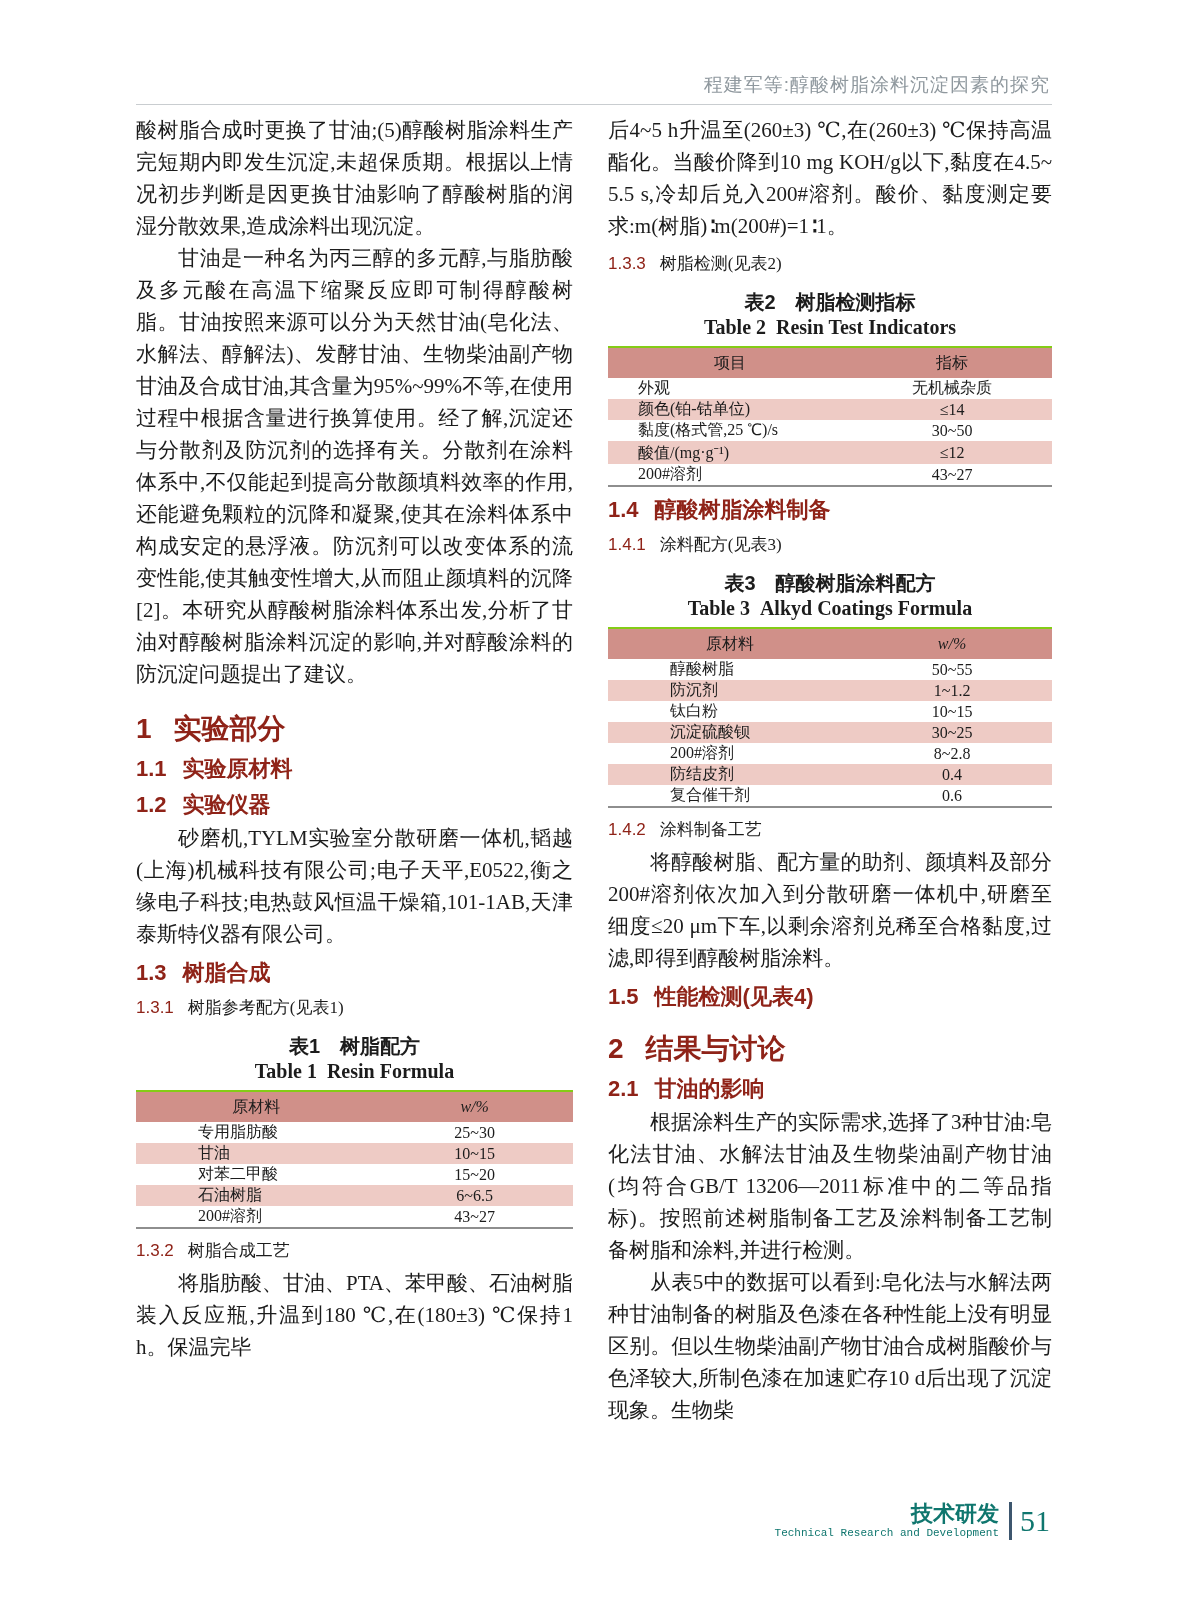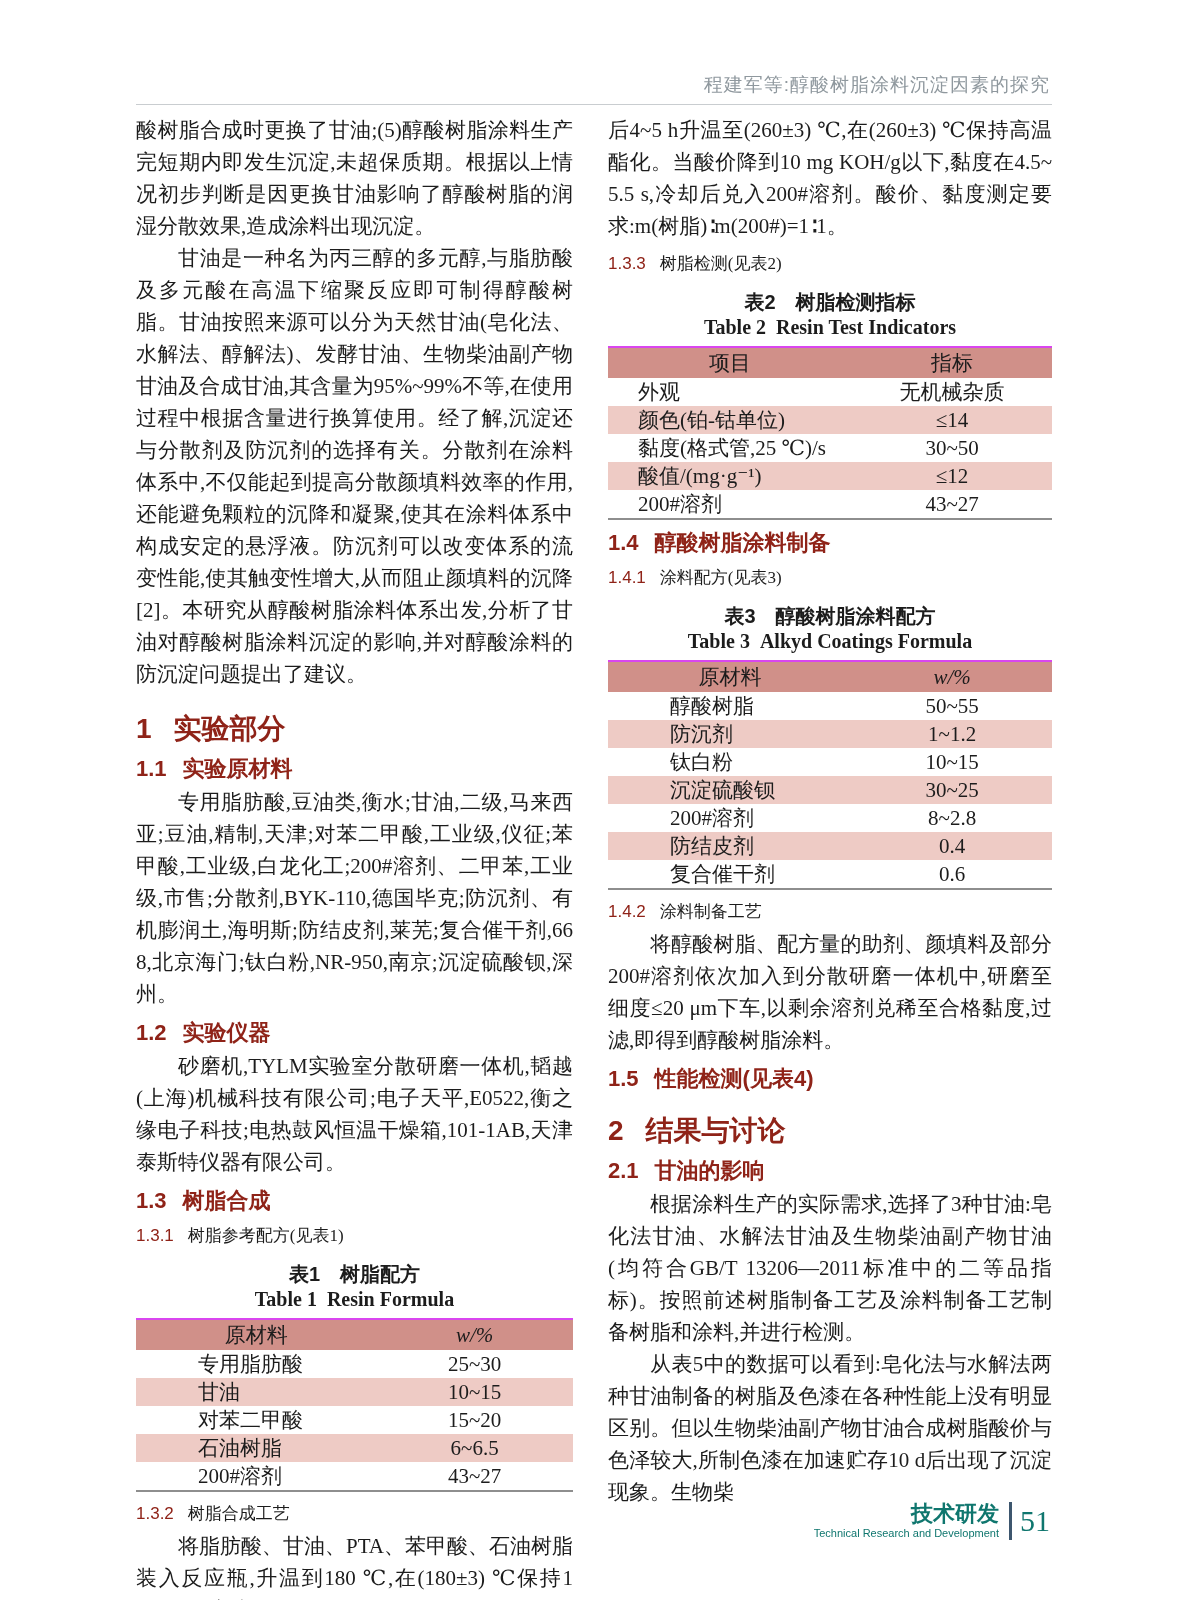--- a/index.html
+++ b/index.html
@@ -25,33 +25,33 @@
   .h2{font-family:"Liberation Sans","DejaVu Sans",sans-serif;font-size:22px;line-height:26px;
       color:#8f2318;font-weight:bold;margin:10px 0 4px;}
   .h2 .num{margin-right:16px;}
   .h3{font-size:17px;line-height:26px;margin:9px 0 3px;font-weight:normal;}
   .h3 .num{font-family:"Liberation Sans","DejaVu Sans",sans-serif;color:#8f2318;margin-right:14px;}
   .h3 .t{color:#1c1c1c;}
   .caption{text-align:center;margin-top:13px;margin-bottom:2px;}
   .cap-zh{font-family:"Liberation Sans","DejaVu Sans",sans-serif;font-size:20px;font-weight:bold;line-height:25px;}
   .cap-en{font-family:"Liberation Serif","DejaVu Serif",serif;font-size:20px;font-weight:bold;line-height:25px;}
   table.data{width:100%;border-collapse:collapse;margin:6px 0 4px;
-    border-top:2px solid #d946ef;border-bottom:2px solid #8e8e8e;font-size:21px;}
+    border-top:2px solid #84cc16;border-bottom:2px solid #8e8e8e;font-size:16px;font-family:Liberation Serif, serif;}
   table.data thead th{background:#d09089;font-weight:normal;height:30px;text-align:center;padding:0;}
   table.data thead th:first-child{width:55%;}
   table.data.var-col thead th:nth-child(2){font-style:italic;}
   table.data tbody td{height:16px;padding:0;}
   table.data tbody tr:nth-child(even){background:#eecbc5;}
   table.data tbody td:first-child{text-align:left;padding-left:62px;}
   table.data.pad-sm tbody td:first-child{padding-left:30px;}
   table.data tbody td:nth-child(2){text-align:center;}
   .footer{position:absolute;top:1502px;right:137px;display:flex;align-items:center;color:#0f766e;}
   .footer-text{text-align:right;}
   .footer-zh{font-family:"Liberation Sans","DejaVu Sans",sans-serif;font-size:22px;font-weight:bold;line-height:24px;}
-  .footer-en{font-family:Liberation Sans, sans-serif;font-size:11px;line-height:14px;}
+  .footer-en{font-family:Liberation Mono, monospace;font-size:11px;line-height:14px;}
   .footer-bar{width:3px;height:38px;background:#3d566e;margin:0 8px 0 10px;flex:none;}
   .footer-num{font-family:"Liberation Serif","DejaVu Serif",serif;font-size:30px;line-height:34px;}
 </style>
 </head>
 <body>
 
 <div class="running-head">程建军等:醇酸树脂涂料沉淀因素的探究</div>
 <div class="head-rule"></div>
 
 <div class="content">
@@ -60,21 +60,20 @@
     <p class="body">酸树脂合成时更换了甘油;(5)醇酸树脂涂料生产完短期内即发生沉淀,未超保质期。根据以上情况初步判断是因更换甘油影响了醇酸树脂的润湿分散效果,造成涂料出现沉淀。</p>
     <p class="body indent">甘油是一种名为丙三醇的多元醇,与脂肪酸及多元酸在高温下缩聚反应即可制得醇酸树脂。甘油按照来源可以分为天然甘油(皂化法、水解法、醇解法)、发酵甘油、生物柴油副产物甘油及合成甘油,其含量为95%~99%不等,在使用过程中根据含量进行换算使用。经了解,沉淀还与分散剂及防沉剂的选择有关。分散剂在涂料体系中,不仅能起到提高分散颜填料效率的作用,还能避免颗粒的沉降和凝聚,使其在涂料体系中构成安定的悬浮液。防沉剂可以改变体系的流变性能,使其触变性增大,从而阻止颜填料的沉降[2]。本研究从醇酸树脂涂料体系出发,分析了甘油对醇酸树脂涂料沉淀的影响,并对醇酸涂料的防沉淀问题提出了建议。</p>
 
     <div class="h1">
       <span class="num">1</span><span>实验部分</span>
     </div>
 
     <div class="h2">
       <span class="num">1.1</span><span>实验原材料</span>
     </div>
-    <p class="body indent">专用脂肪酸,豆油类,衡水;甘油,二级,马来西亚;豆油,精制,天津;对苯二甲酸,工业级,仪征;苯甲酸,工业级,白龙化工;200#溶剂、二甲苯,工业级,市售;分散剂,BYK-110,德国毕克;防沉剂、有机膨润土,海明斯;防结皮剂,莱芜;复合催干剂,668,北京海门;钛白粉,NR-950,南京;沉淀硫酸钡,深州。</p>
 
     <div class="h2">
       <span class="num">1.2</span><span>实验仪器</span>
     </div>
     <p class="body indent">砂磨机,TYLM实验室分散研磨一体机,韬越(上海)机械科技有限公司;电子天平,E0522,衡之缘电子科技;电热鼓风恒温干燥箱,101-1AB,天津泰斯特仪器有限公司。</p>
 
     <div class="h2">
       <span class="num">1.3</span><span>树脂合成</span>
     </div>
 

